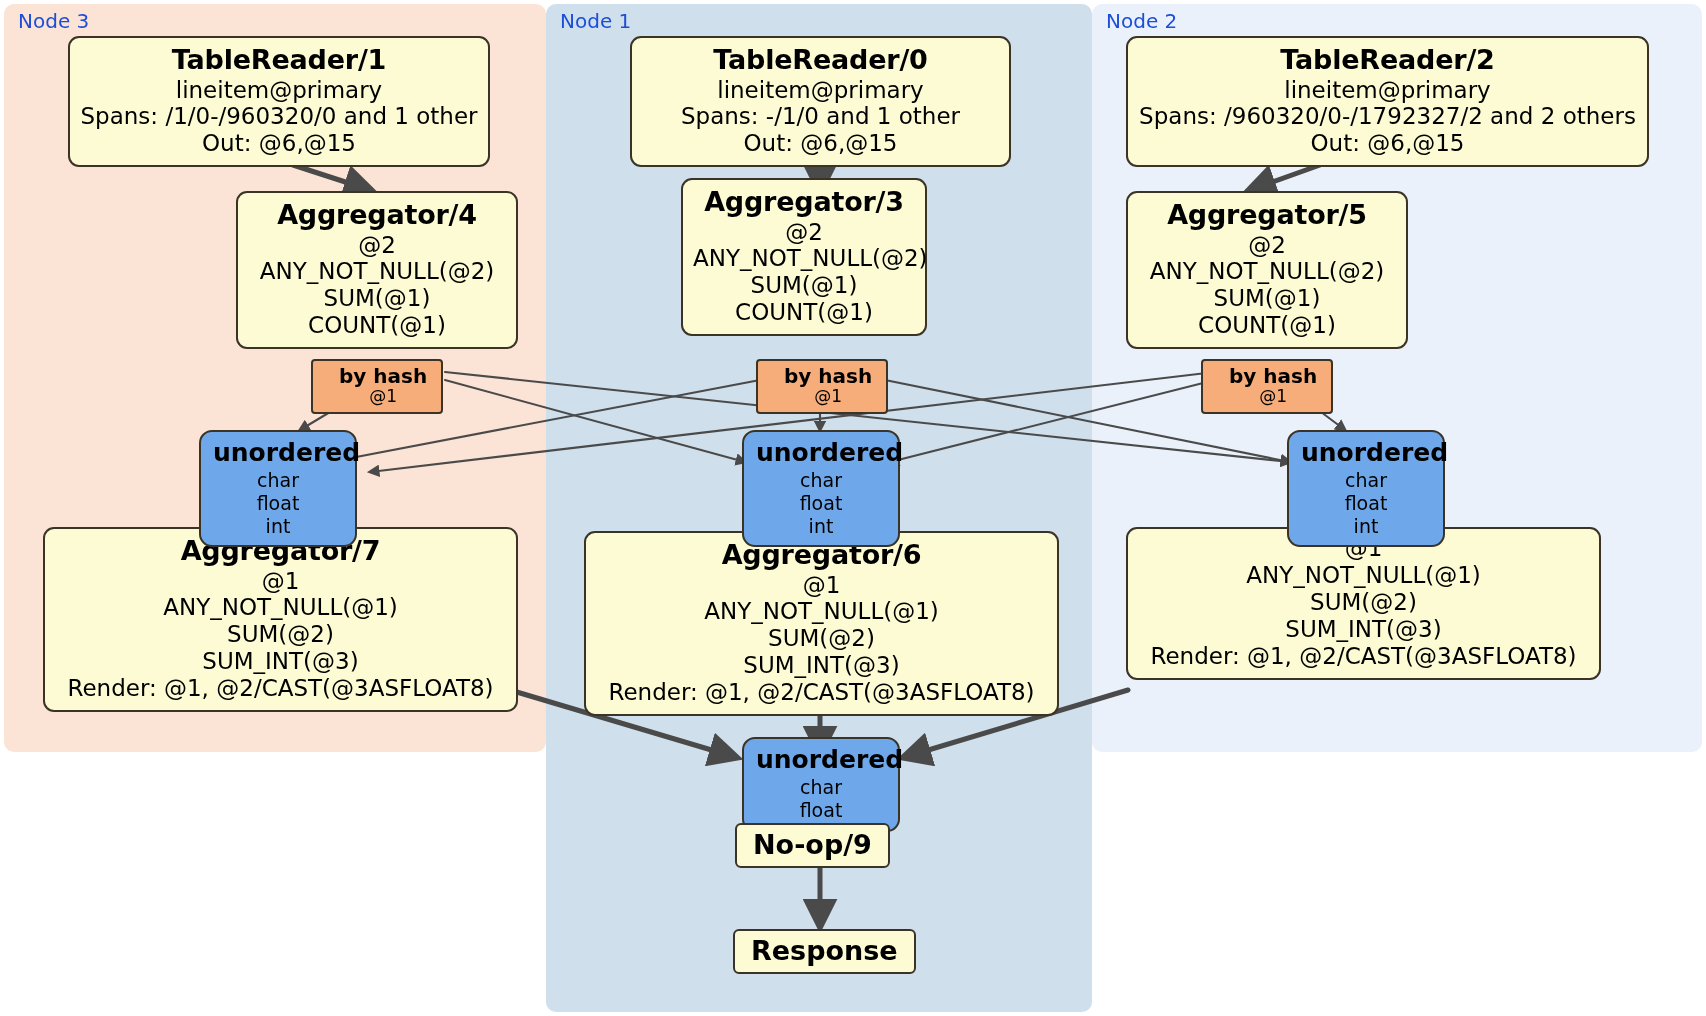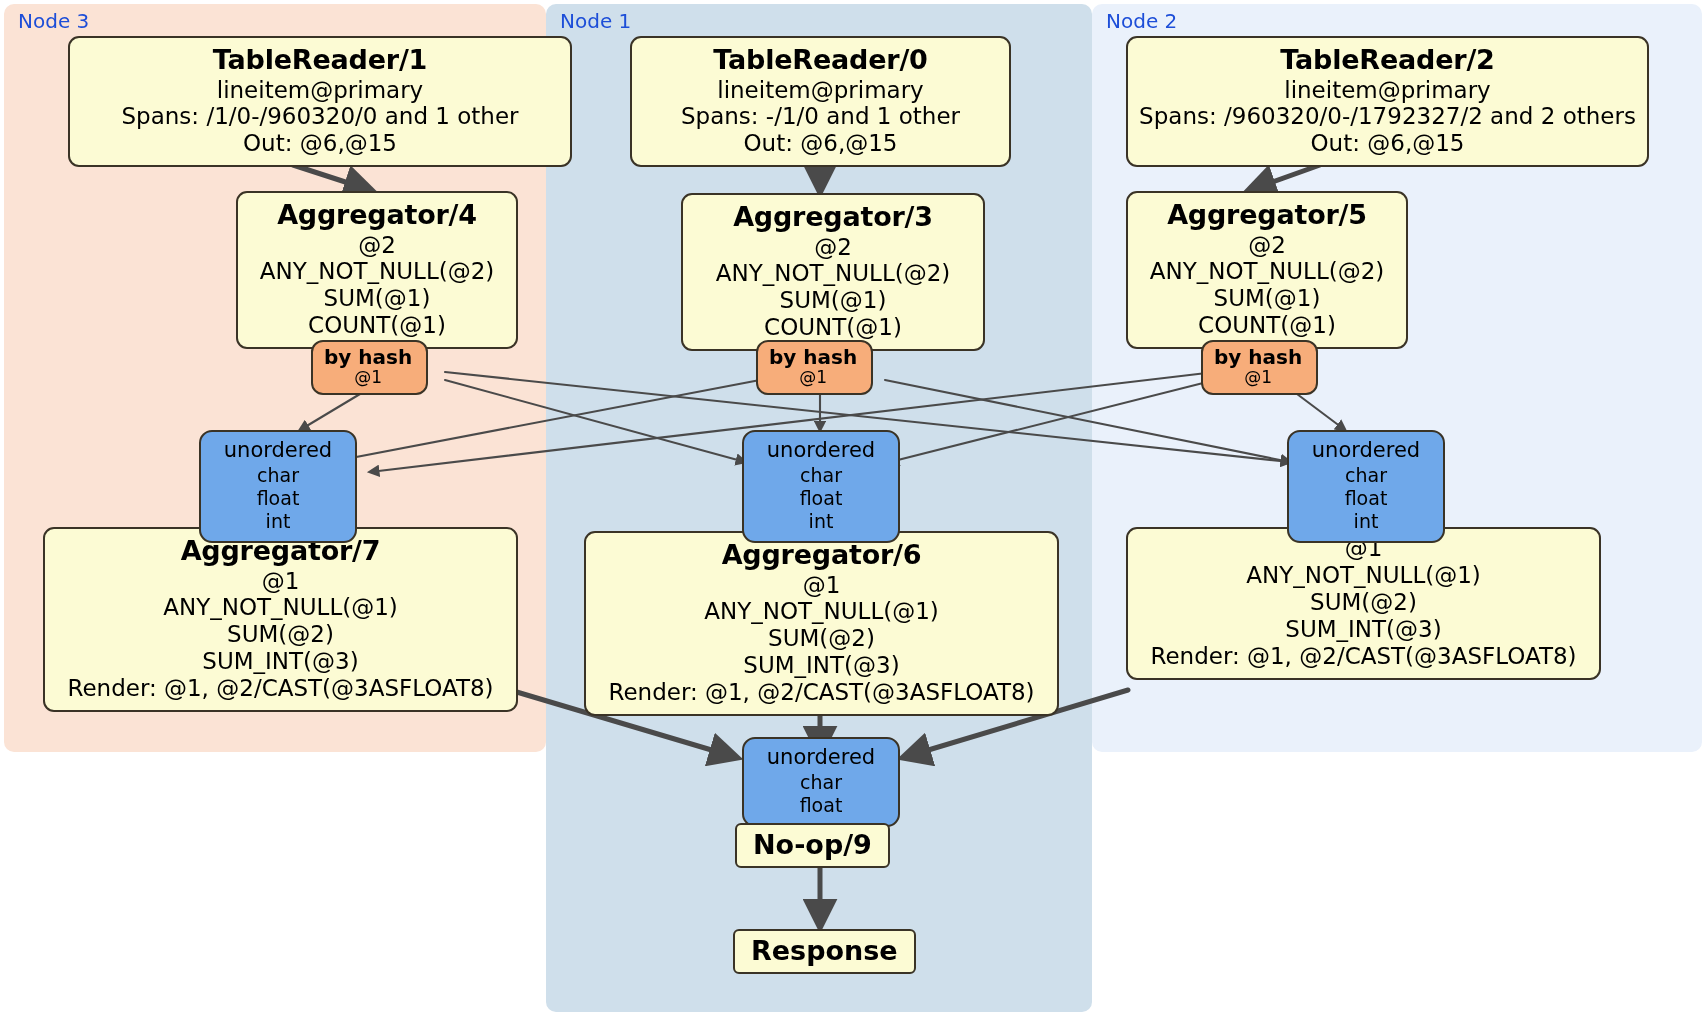--- a/index.html
+++ b/index.html
@@ -70,26 +70,27 @@
     display: block;
     font-size: 23px;
     white-space: nowrap;
   }
 
   .router-box {
     position: absolute;
     box-sizing: border-box;
     background: #f7ad7a;
     border: 2.2px solid #3a3326;
-    border-radius: 12px;
+    border-radius: 4px;
     text-align: center;
-    padding: 4px 14px 6px 11px;
+    padding: 4px 14px 6px 26px;
     color: #000;
     line-height: 1.12;
     z-index: 8;
+    margin-top: 19px;
   }
   .router-box .ttl {
     font-weight: bold;
     font-size: 20px;
     display: block;
   }
   .router-box .ln {
     display: block;
     font-size: 17px;
   }
@@ -100,22 +101,22 @@
     background: #6fa8ea;
     border: 2.2px solid #3a3326;
     border-radius: 13px;
     text-align: center;
     padding: 6px 12px 8px 12px;
     color: #000;
     line-height: 1.2;
     z-index: 7;
   }
   .sync-box .ttl {
-    font-weight: normal;
-    font-size: 21px;
+    font-weight: bold;
+    font-size: 25px;
     display: block;
     margin-bottom: 1px;
   }
   .sync-box .ln {
     display: block;
     font-size: 19px;
   }
 
   .small-box {
     position: absolute;
@@ -179,21 +180,21 @@
       <path d="M 1215 372 L 370 472" stroke-width="2.1" marker-end="url(#arrowThin)"></path>
 
       <path d="M 510 690 L 735 757" stroke-width="5" marker-end="url(#arrowThick)"></path>
       <path d="M 820 710 L 820 752" stroke-width="5" marker-end="url(#arrowThick)"></path>
       <path d="M 1128 690 L 905 757" stroke-width="5" marker-end="url(#arrowThick)"></path>
 
       <path d="M 820 865 L 820 925" stroke-width="5" marker-end="url(#arrowThick)"></path>
     </g>
   </svg>
 
-  <div class="proc-box" id="tr1" style="left:68px; top:36px; width:504px;">
+  <div class="proc-box" id="tr1" style="left:68px; top:36px; width:422px;">
     <span class="ttl">TableReader/1</span>
     <span class="ln">lineitem@primary</span>
     <span class="ln">Spans: /1/0-/960320/0 and 1 other</span>
     <span class="ln">Out: @6,@15</span>
   </div>
 
   <div class="proc-box" id="agg4" style="left:236px; top:191px; width:282px;">
     <span class="ttl">Aggregator/4</span>
     <span class="ln">@2</span>
     <span class="ln">ANY_NOT_NULL(@2)</span>
@@ -222,21 +223,21 @@
     <span class="ln">Render: @1, @2/CAST(@3ASFLOAT8)</span>
   </div>
 
   <div class="proc-box" id="tr0" style="left:630px; top:36px; width:381px;">
     <span class="ttl">TableReader/0</span>
     <span class="ln">lineitem@primary</span>
     <span class="ln">Spans: -/1/0 and 1 other</span>
     <span class="ln">Out: @6,@15</span>
   </div>
 
-  <div class="proc-box" id="agg3" style="left:681px; top:193px; width:304px;">
+  <div class="proc-box" id="agg3" style="left:681px; top:178px; width:246px;">
     <span class="ttl">Aggregator/3</span>
     <span class="ln">@2</span>
     <span class="ln">ANY_NOT_NULL(@2)</span>
     <span class="ln">SUM(@1)</span>
     <span class="ln">COUNT(@1)</span>
   </div>
 
   <div class="router-box" id="hash-c" style="left:756px; top:340px;">
     <span class="ttl">by hash</span>
     <span class="ln">@1</span>

